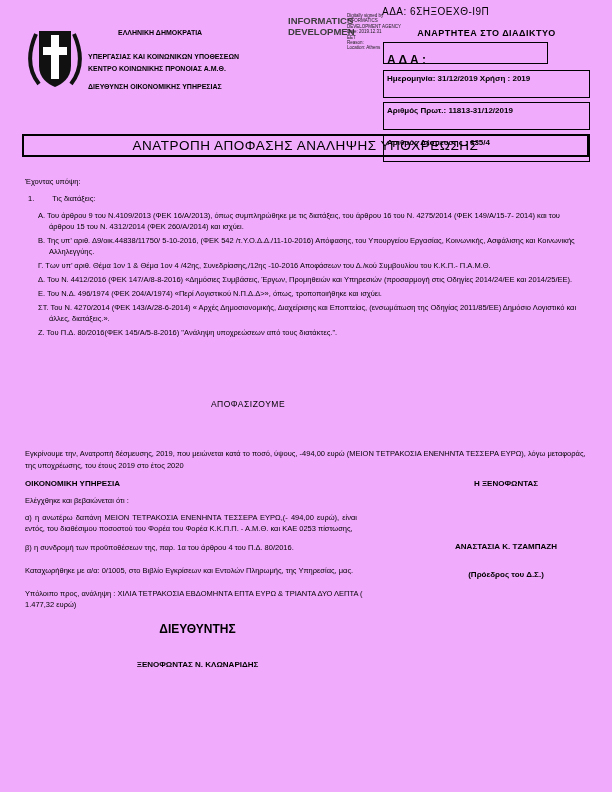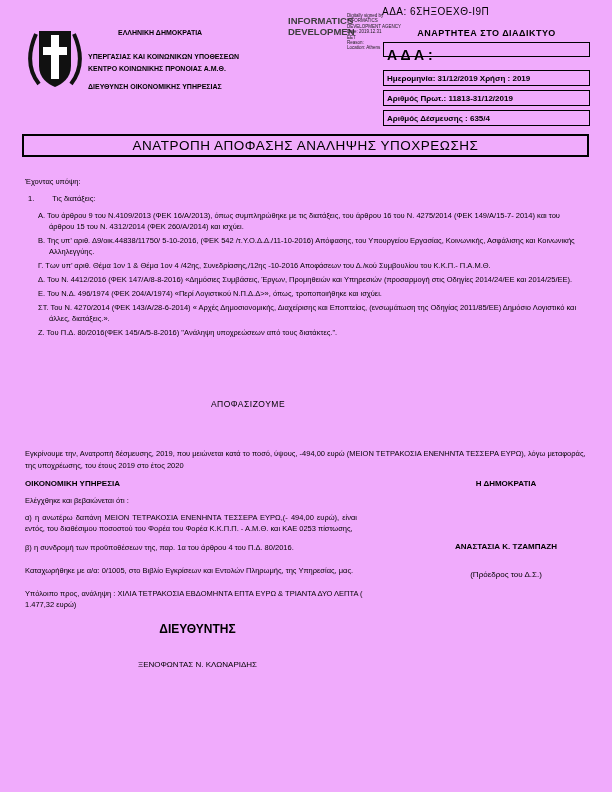--- a/index.html
+++ b/index.html
@@ -22,23 +22,23 @@
   .agency .l0 { padding-left:30px; margin-bottom:15px; }
   .agency .l1 { margin-bottom:3px; }
   .agency .l2 { margin-bottom:9px; }
 
   
   .stamp-big { position:absolute; left:288px; top:15px; font-size:9.5px; font-weight:bold; color:#3d3d3d; line-height:11px; }
   .stamp-small { position:absolute; left:347px; top:13px; width:62px; font-size:4.5px; line-height:5.4px; color:#1a1a1a; }
 
   
   .publish { position:absolute; left:383px; top:28px; width:207px; text-align:center; font-weight:bold; font-size:9px; letter-spacing:0.5px; }
-  .ada-box { position:absolute; left:383px; top:42px; width:207px; height:15px; border:1px solid #000; font-size:14px; font-weight:bold; padding:4px 3px; }
+  .ada-box { position:absolute; left:383px; top:42px; width:165px; height:15px; border:1px solid #000; font-size:12px; font-weight:bold; padding:10px 3px; }
   .info-boxes { position:absolute; left:383px; top:70px; width:207px; }
-  .info-box { border:1px solid #000; height:16px; margin-bottom:4px; font-size:8px; font-weight:bold; padding:2.5px 3px; white-space:nowrap; }
+  .info-box { border:1px solid #000; height:28px; margin-bottom:4px; font-size:8px; font-weight:bold; padding:2.5px 3px; white-space:nowrap; }
 
   
   .title-box { position:absolute; left:22px; top:134px; width:567px; height:23px; border:2px solid #000;
     display:flex; align-items:center; justify-content:center; font-size:13.5px; letter-spacing:0.5px; }
 
   
   .having { position:absolute; left:25px; top:177px; font-size:7.5px; }
   .provisions-line { position:absolute; left:28px; top:194px; font-size:7.5px; display:flex; gap:18px; }
   .items { position:absolute; left:38px; top:210px; width:540px; font-size:7.5px; line-height:11px; }
   .item { padding-left:11px; text-indent:-11px; margin-bottom:3px; }
@@ -49,26 +49,26 @@
 
   
   .col-left { position:absolute; left:25px; top:478px; width:368px; font-size:7.5px; line-height:11px; }
   .col-left .heading { font-weight:bold; font-size:8px; margin-bottom:6px; }
   .verified { margin-bottom:6px; }
   .point-a { width:332px; margin-bottom:8px; text-align:justify; }
   .point-b { width:332px; margin-bottom:12px; }
   .registered { width:330px; margin-bottom:12px; }
   .balance { width:340px; margin-bottom:14px; }
   .director-title { font-weight:bold; font-size:12px; text-align:center; width:345px; margin-bottom:24px; }
-  .director-name { font-weight:normal; font-size:8px; text-align:center; width:345px; }
+  .director-name { font-weight:bold; font-size:8px; text-align:center; width:345px; }
 
   .col-right { position:absolute; left:420px; top:478px; width:172px; text-align:center; font-size:8px; line-height:11px; }
   .col-right .heading { font-weight:bold; margin-bottom:52px; }
   .signer-name { font-weight:bold; margin-bottom:17px; }
-  .signer-title { font-weight:normal; }
+  .signer-title { font-weight:bold; }
 </style>
 </head>
 <body>
 
 <div class="page">
 
   <div class="ada-top">ΑΔΑ: 6ΣΗΞΟΕΧΘ-Ι9Π</div>
 
   <span class="emblem">
     <svg width="58" height="70" viewBox="0 0 58 70" xmlns="http://www.w3.org/2000/svg">
@@ -134,18 +134,18 @@
     <div class="verified">Ελέγχθηκε και βεβαιώνεται ότι :</div>
     <div class="point-a">α) η ανωτέρω δαπάνη ΜΕΙΟΝ ΤΕΤΡΑΚΟΣΙΑ ΕΝΕΝΗΝΤΑ ΤΕΣΣΕΡΑ ΕΥΡΩ,(- 494,00 ευρώ), είναι εντός, του διαθέσιμου ποσοστού του Φορέα   του Φορέα Κ.Κ.Π.Π. - Α.Μ.Θ. και ΚΑΕ 0253 πίστωσης,</div>
     <div class="point-b">β) η συνδρομή των προϋποθέσεων της, παρ. 1α του άρθρου 4 του Π.Δ. 80/2016.</div>
     <div class="registered">Καταχωρήθηκε με α/α: 0/1005, στο Βιβλίο Εγκρίσεων και Εντολών Πληρωμής, της Υπηρεσίας, μας.</div>
     <div class="balance">Υπόλοιπο προς, ανάληψη : ΧΙΛΙΑ ΤΕΤΡΑΚΟΣΙΑ ΕΒΔΟΜΗΝΤΑ ΕΠΤΑ ΕΥΡΩ &amp; ΤΡΙΑΝΤΑ ΔΥΟ ΛΕΠΤΑ ( 1.477,32 ευρώ)</div>
     <div class="director-title">ΔΙΕΥΘΥΝΤΗΣ</div>
     <div class="director-name">ΞΕΝΟΦΩΝΤΑΣ Ν. ΚΛΩΝΑΡΙΔΗΣ</div>
   </div>
 
   <div class="col-right">
-    <div class="heading">Η ΔΗΜΟΚΡΑΤΙΑ</div>
+    <div class="heading">Η ΞΕΝΟΦΩΝΤΑΣ</div>
     <div class="signer-name">ΑΝΑΣΤΑΣΙΑ Κ. ΤΖΑΜΠΑΖΗ</div>
     <div class="signer-title">(Πρόεδρος του Δ.Σ.)</div>
   </div>
 
 </div>
 
 </body></html>

